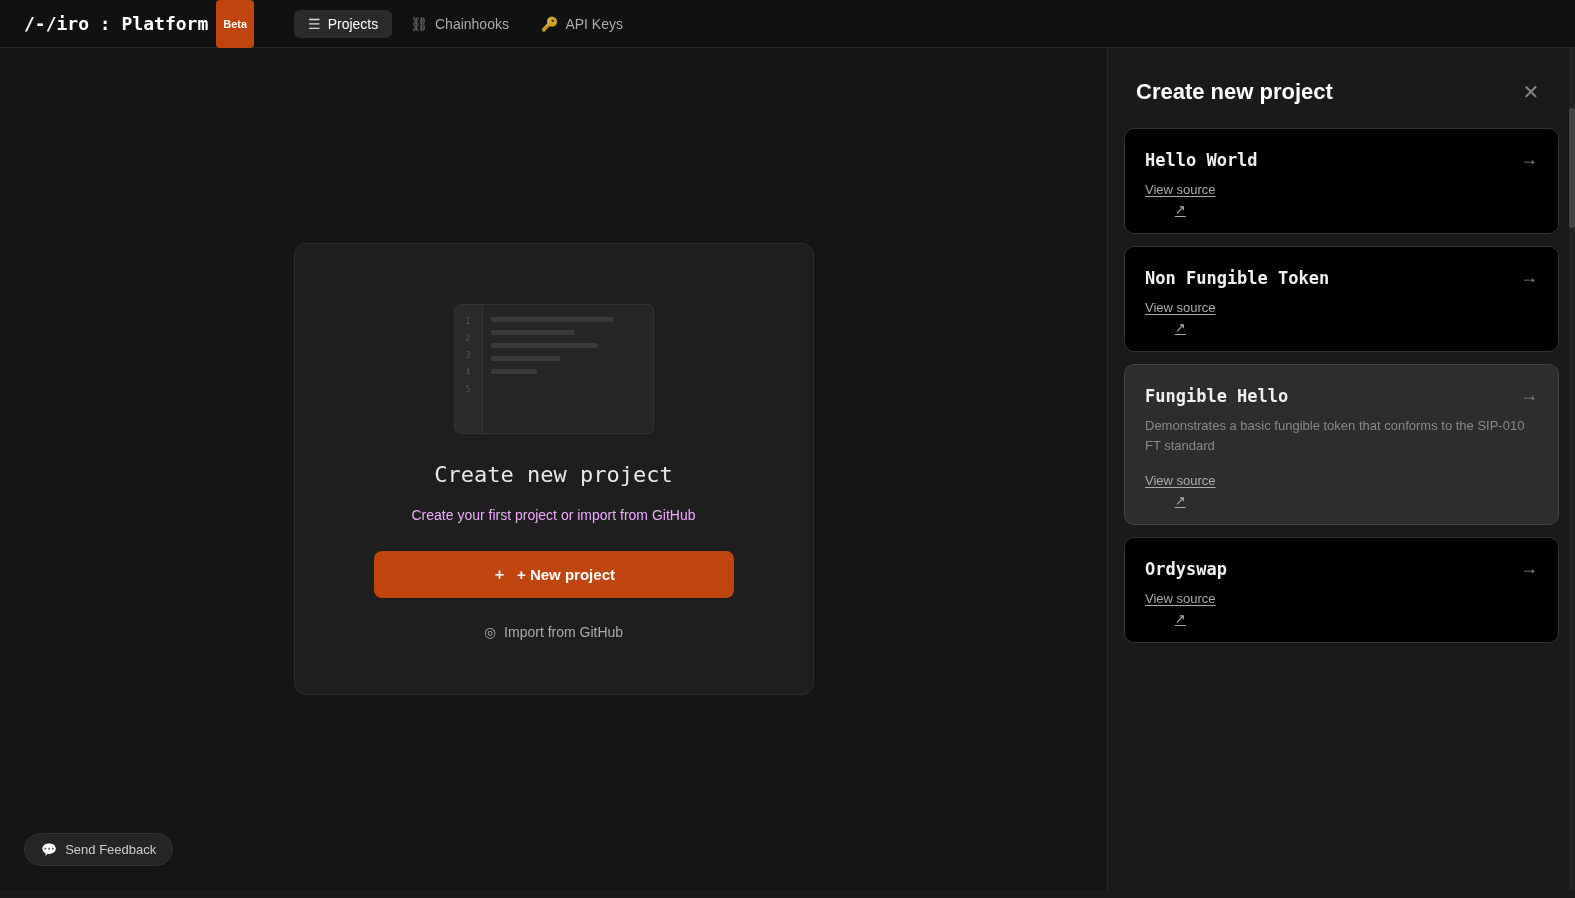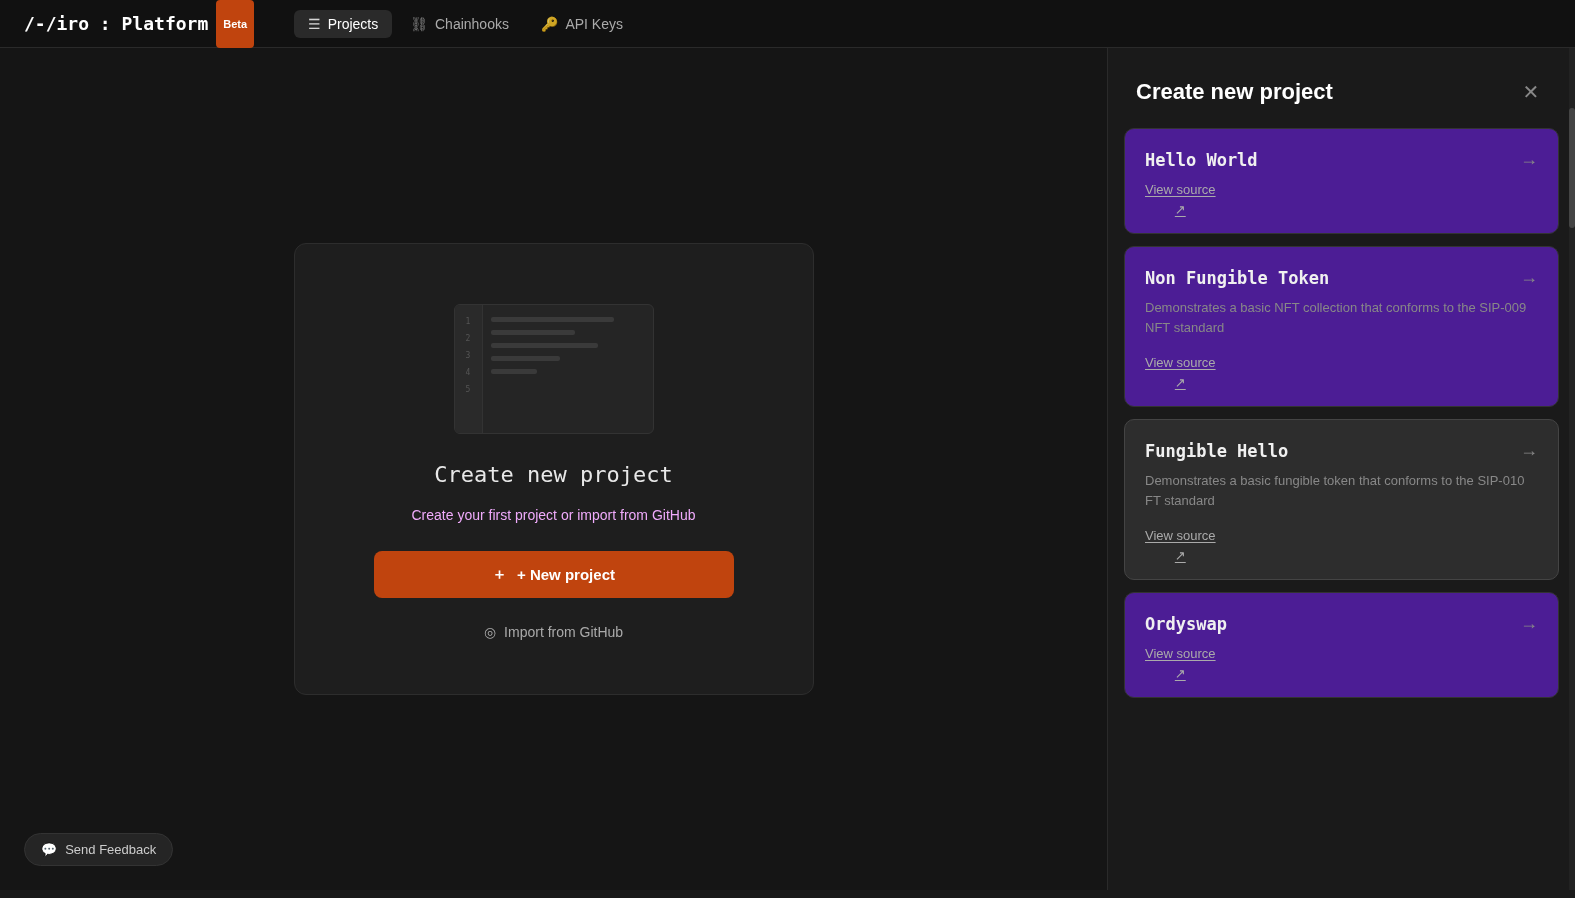--- a/index.html
+++ b/index.html
@@ -242,21 +242,21 @@
       flex: 1;
       overflow-y: auto;
       padding: 0 16px 20px;
     }
     .panel-scrollable::-webkit-scrollbar { width: 4px; }
     .panel-scrollable::-webkit-scrollbar-track { background: #1a1a1a; }
     .panel-scrollable::-webkit-scrollbar-thumb { background: #444; border-radius: 2px; }
 
     
     .project-option {
-      background: #4c1d95;
+      background: #000000;
       border: 1px solid #333;
       border-radius: 10px;
       padding: 20px 20px 16px;
       margin-bottom: 12px;
       cursor: pointer;
       transition: background 0.15s;
       position: relative;
     }
     .project-option.selected {
       background: #2d2d2d;
@@ -405,21 +405,20 @@
           <span>View source</span>
           <span>↗</span>
         </button>
       </div>
 
       <div class="project-option">
         <div class="option-header">
           <span class="option-name">Non Fungible Token</span>
           <span class="arrow-icon">→</span>
         </div>
-        <p class="option-desc">Demonstrates a basic NFT collection that conforms to the SIP-009 NFT standard</p>
         <button class="view-source-link">
           <span>View source</span>
           <span>↗</span>
         </button>
       </div>
 
       <div class="project-option selected">
         <div class="option-header">
           <span class="option-name">Fungible Hello</span>
           <span class="arrow-icon">→</span>

